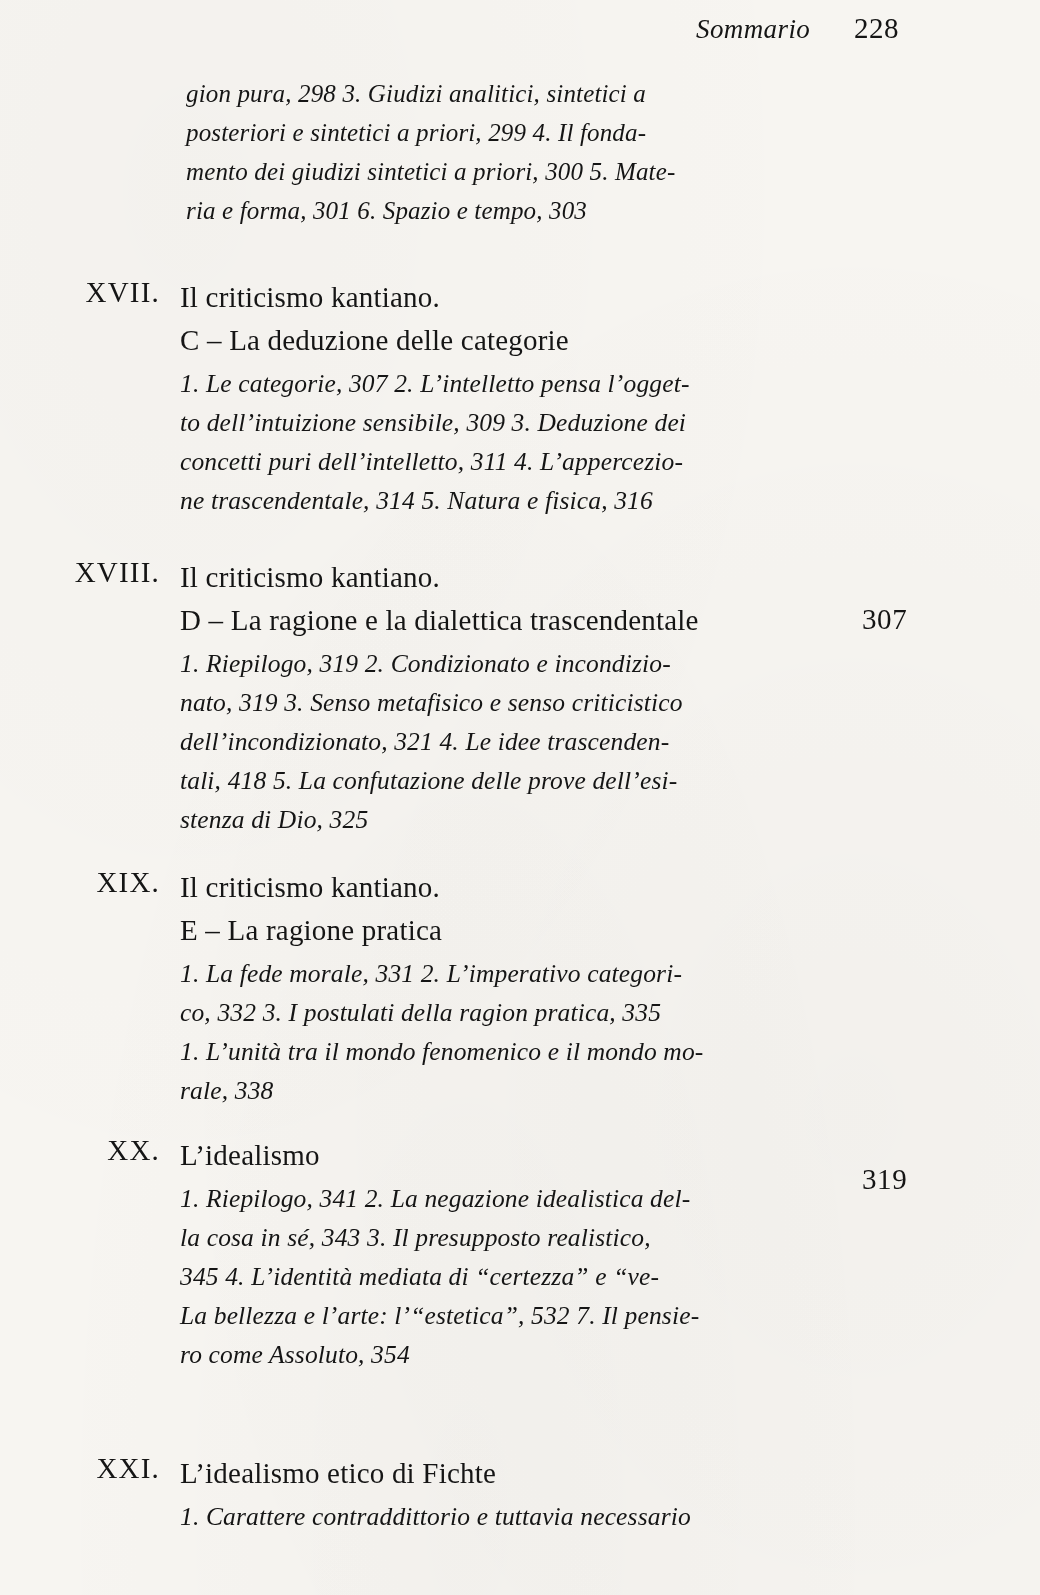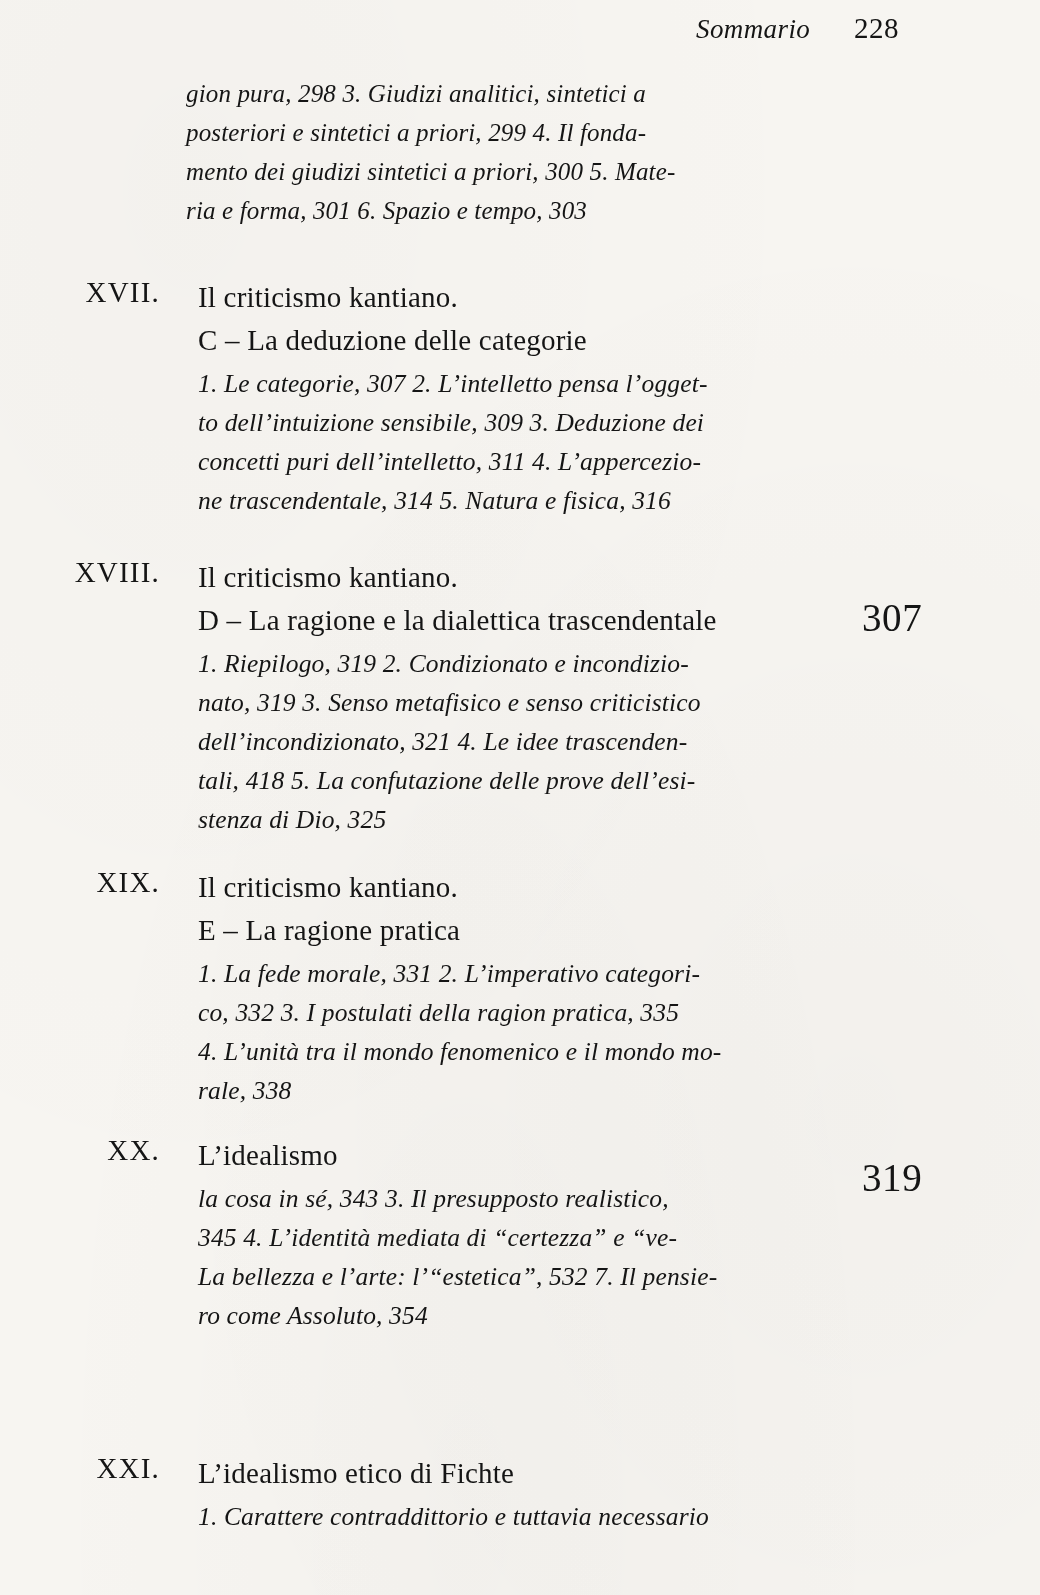--- a/index.html
+++ b/index.html
@@ -85,43 +85,44 @@
     left: 0;
     width: 160px;
     top: 0;
     text-align: right;
     font-size: 29px;
     letter-spacing: 1.2px;
   }
 
   .entry-body {
     position: absolute;
-    left: 198px;
+    left: 180px;
     top: 0;
     width: 616px;
   }
 
   .title-line {
     font-size: 29px;
     line-height: 43px;
     letter-spacing: 0.2px;
     white-space: nowrap;
   }
   .subtitle-line {
     font-size: 29px;
     line-height: 43px;
     letter-spacing: 0.2px;
     white-space: nowrap;
   }
 
   .folio {
     position: absolute;
     left: 862px;
-    font-size: 39px;
+    font-size: 29px;
     letter-spacing: 0.6px;
+    margin-top: 8px;
   }
 
   .sub-items {
     font-style: italic;
     font-size: 25.5px;
     line-height: 39px;
     text-align: justify;
     letter-spacing: 0.15px;
     margin-top: 2px;
   }
@@ -193,32 +194,33 @@
 
     <div class="entry" id="entry-19">
       <div class="numeral">XIX.</div>
 
       <div class="entry-body">
         <div class="title-line">Il criticismo kantiano.</div>
         <div class="subtitle-line">E – La ragione pratica</div>
         <div class="sub-items">
           <span class="ln">1. La fede morale, 331   2. L’imperativo categori-</span>
           <span class="ln">co, 332   3. I postulati della ragion pratica, 335</span>
-          <span class="ln">4. L’unità tra il mondo fenomenico e il mondo mo-</span>
+          <span class="ln">1. L’unità tra il mondo fenomenico e il mondo mo-</span>
           <span class="ln">rale, 338</span>
         </div>
       </div>
     </div>
 
     <div class="entry" id="entry-20">
       <div class="numeral">XX.</div>
 
       <div class="entry-body">
         <div class="title-line">L’idealismo</div>
         <div class="sub-items">
+          <span class="ln">1. Riepilogo, 341   2. La negazione idealistica del-</span>
           <span class="ln">la cosa in sé, 343   3. Il presupposto realistico,</span>
           <span class="ln">345   4. L’identità mediata di “certezza” e “ve-</span>
           <span class="ln">La bellezza e l’arte: l’“estetica”, 532   7. Il pensie-</span>
           <span class="ln">ro come Assoluto, 354</span>
         </div>
       </div>
     </div>
 
     <div class="entry" id="entry-21">
       <div class="numeral">XXI.</div>

